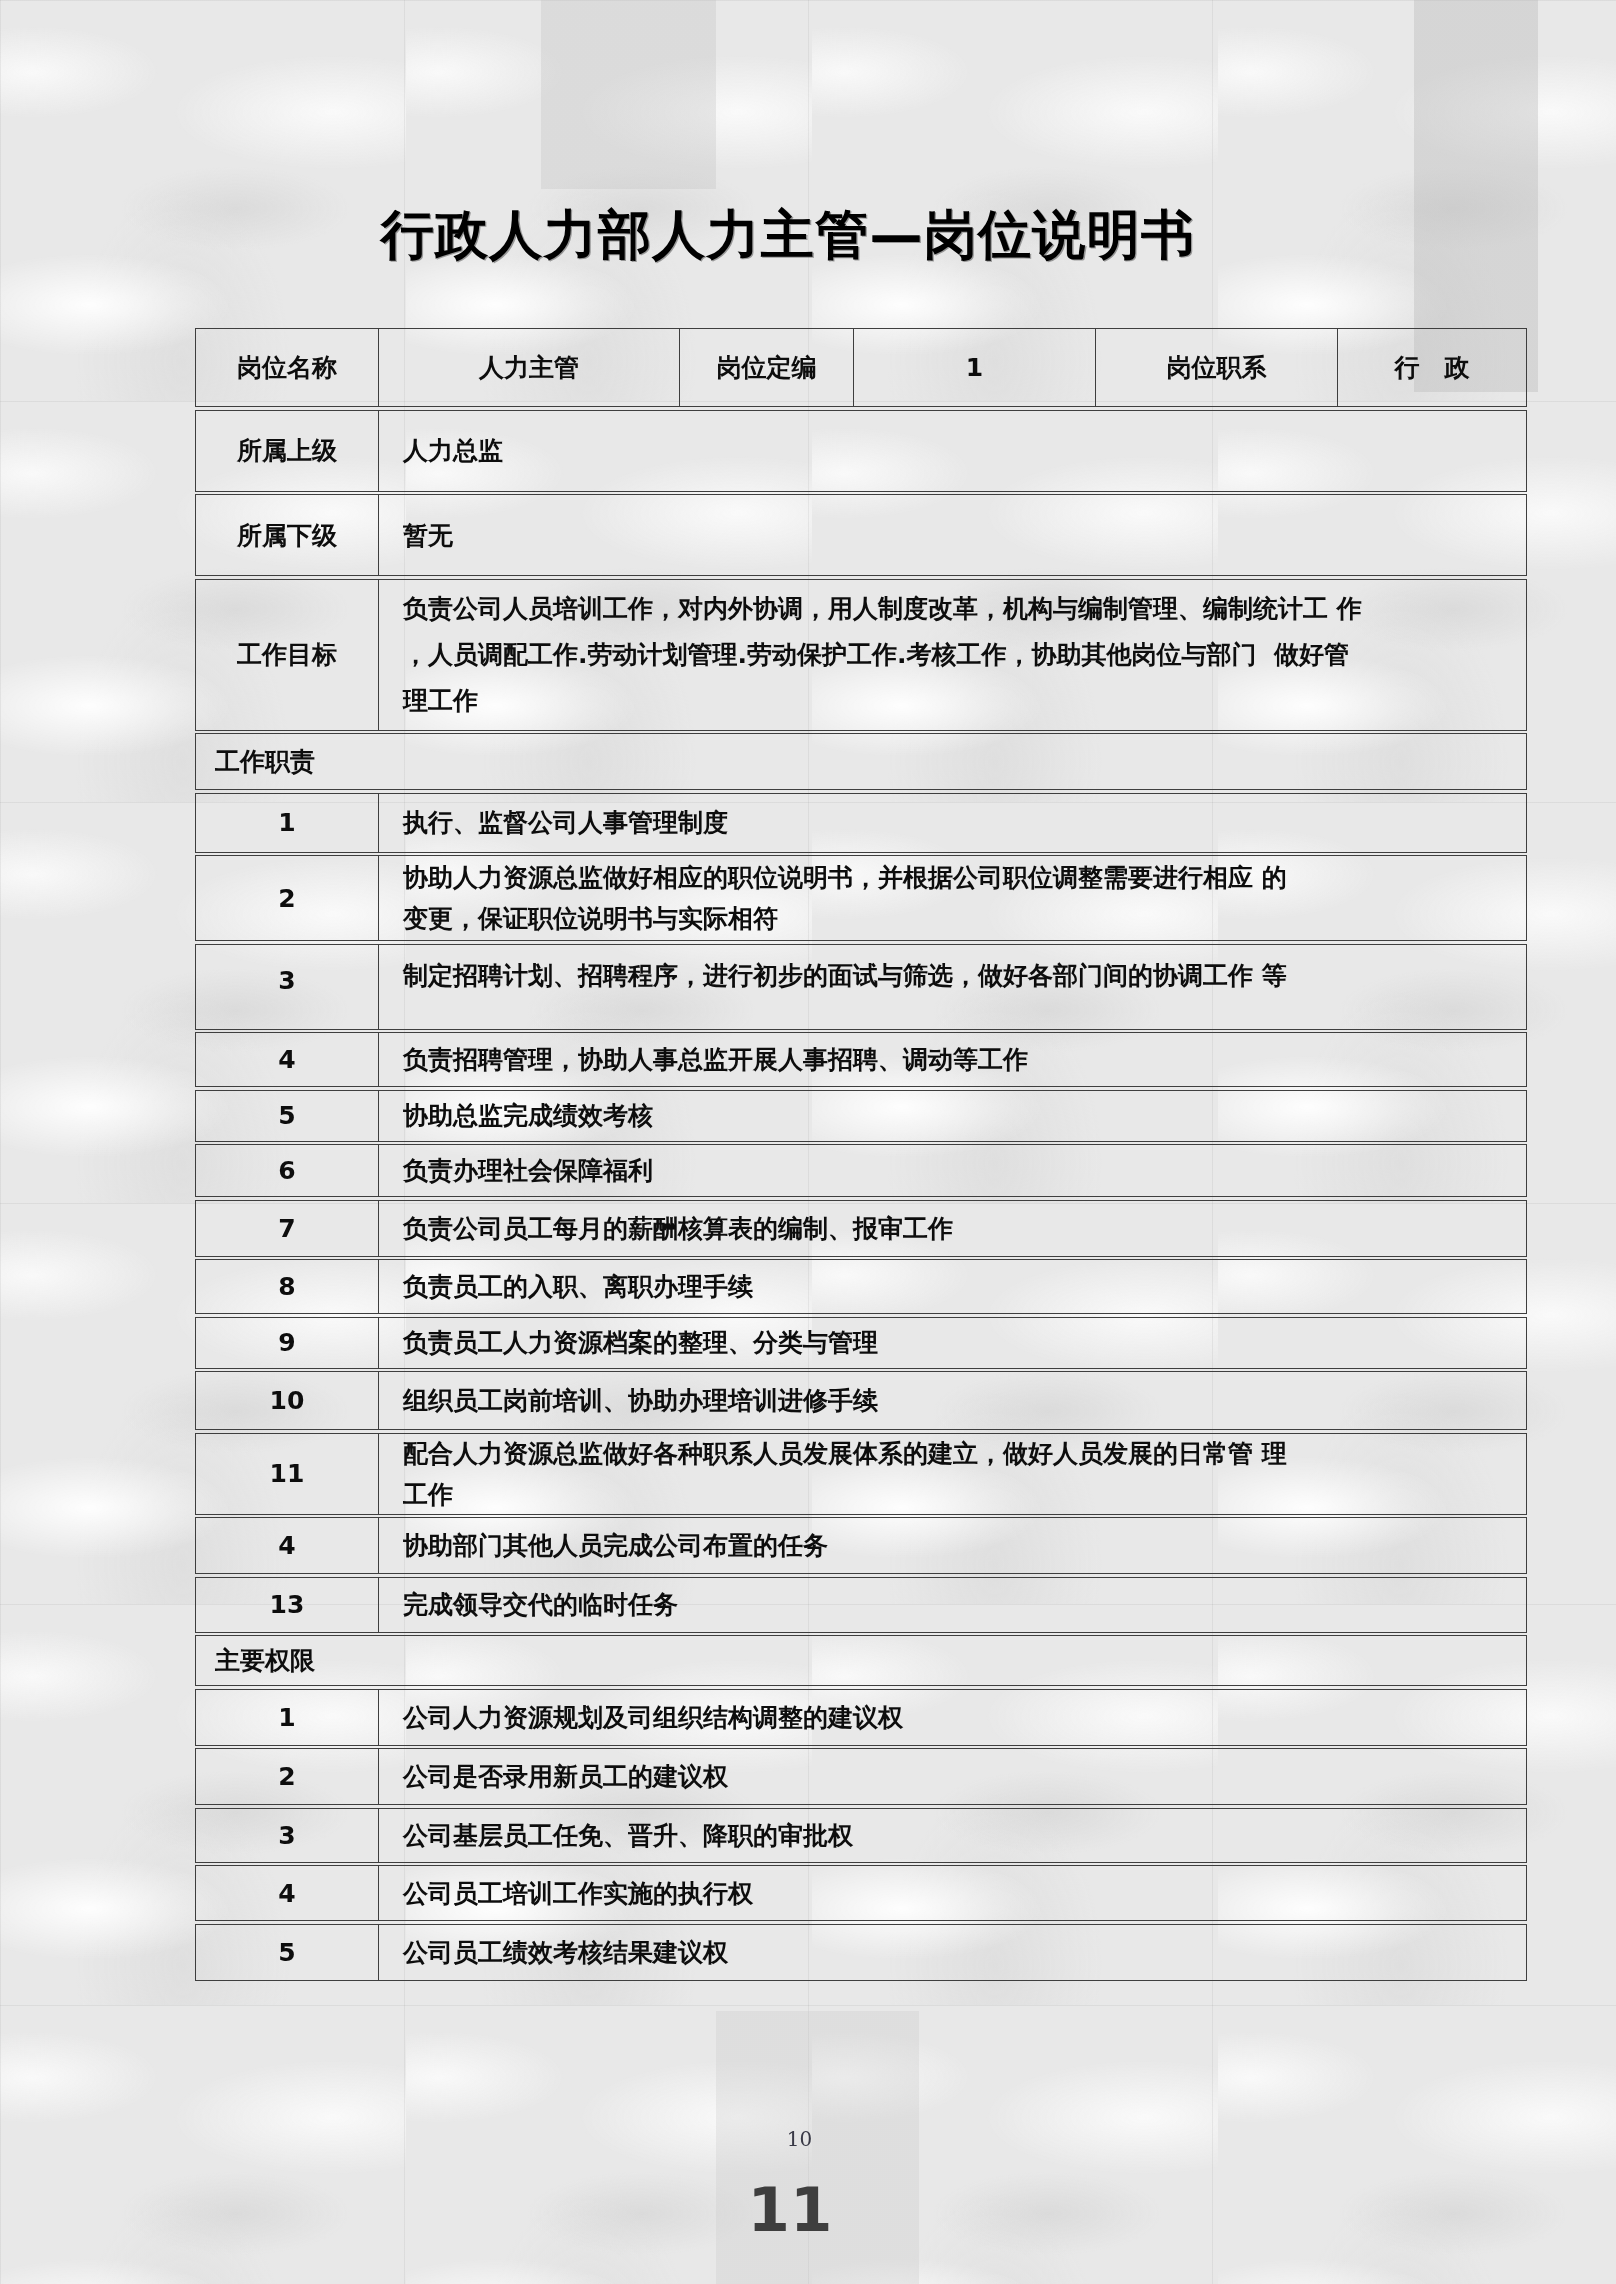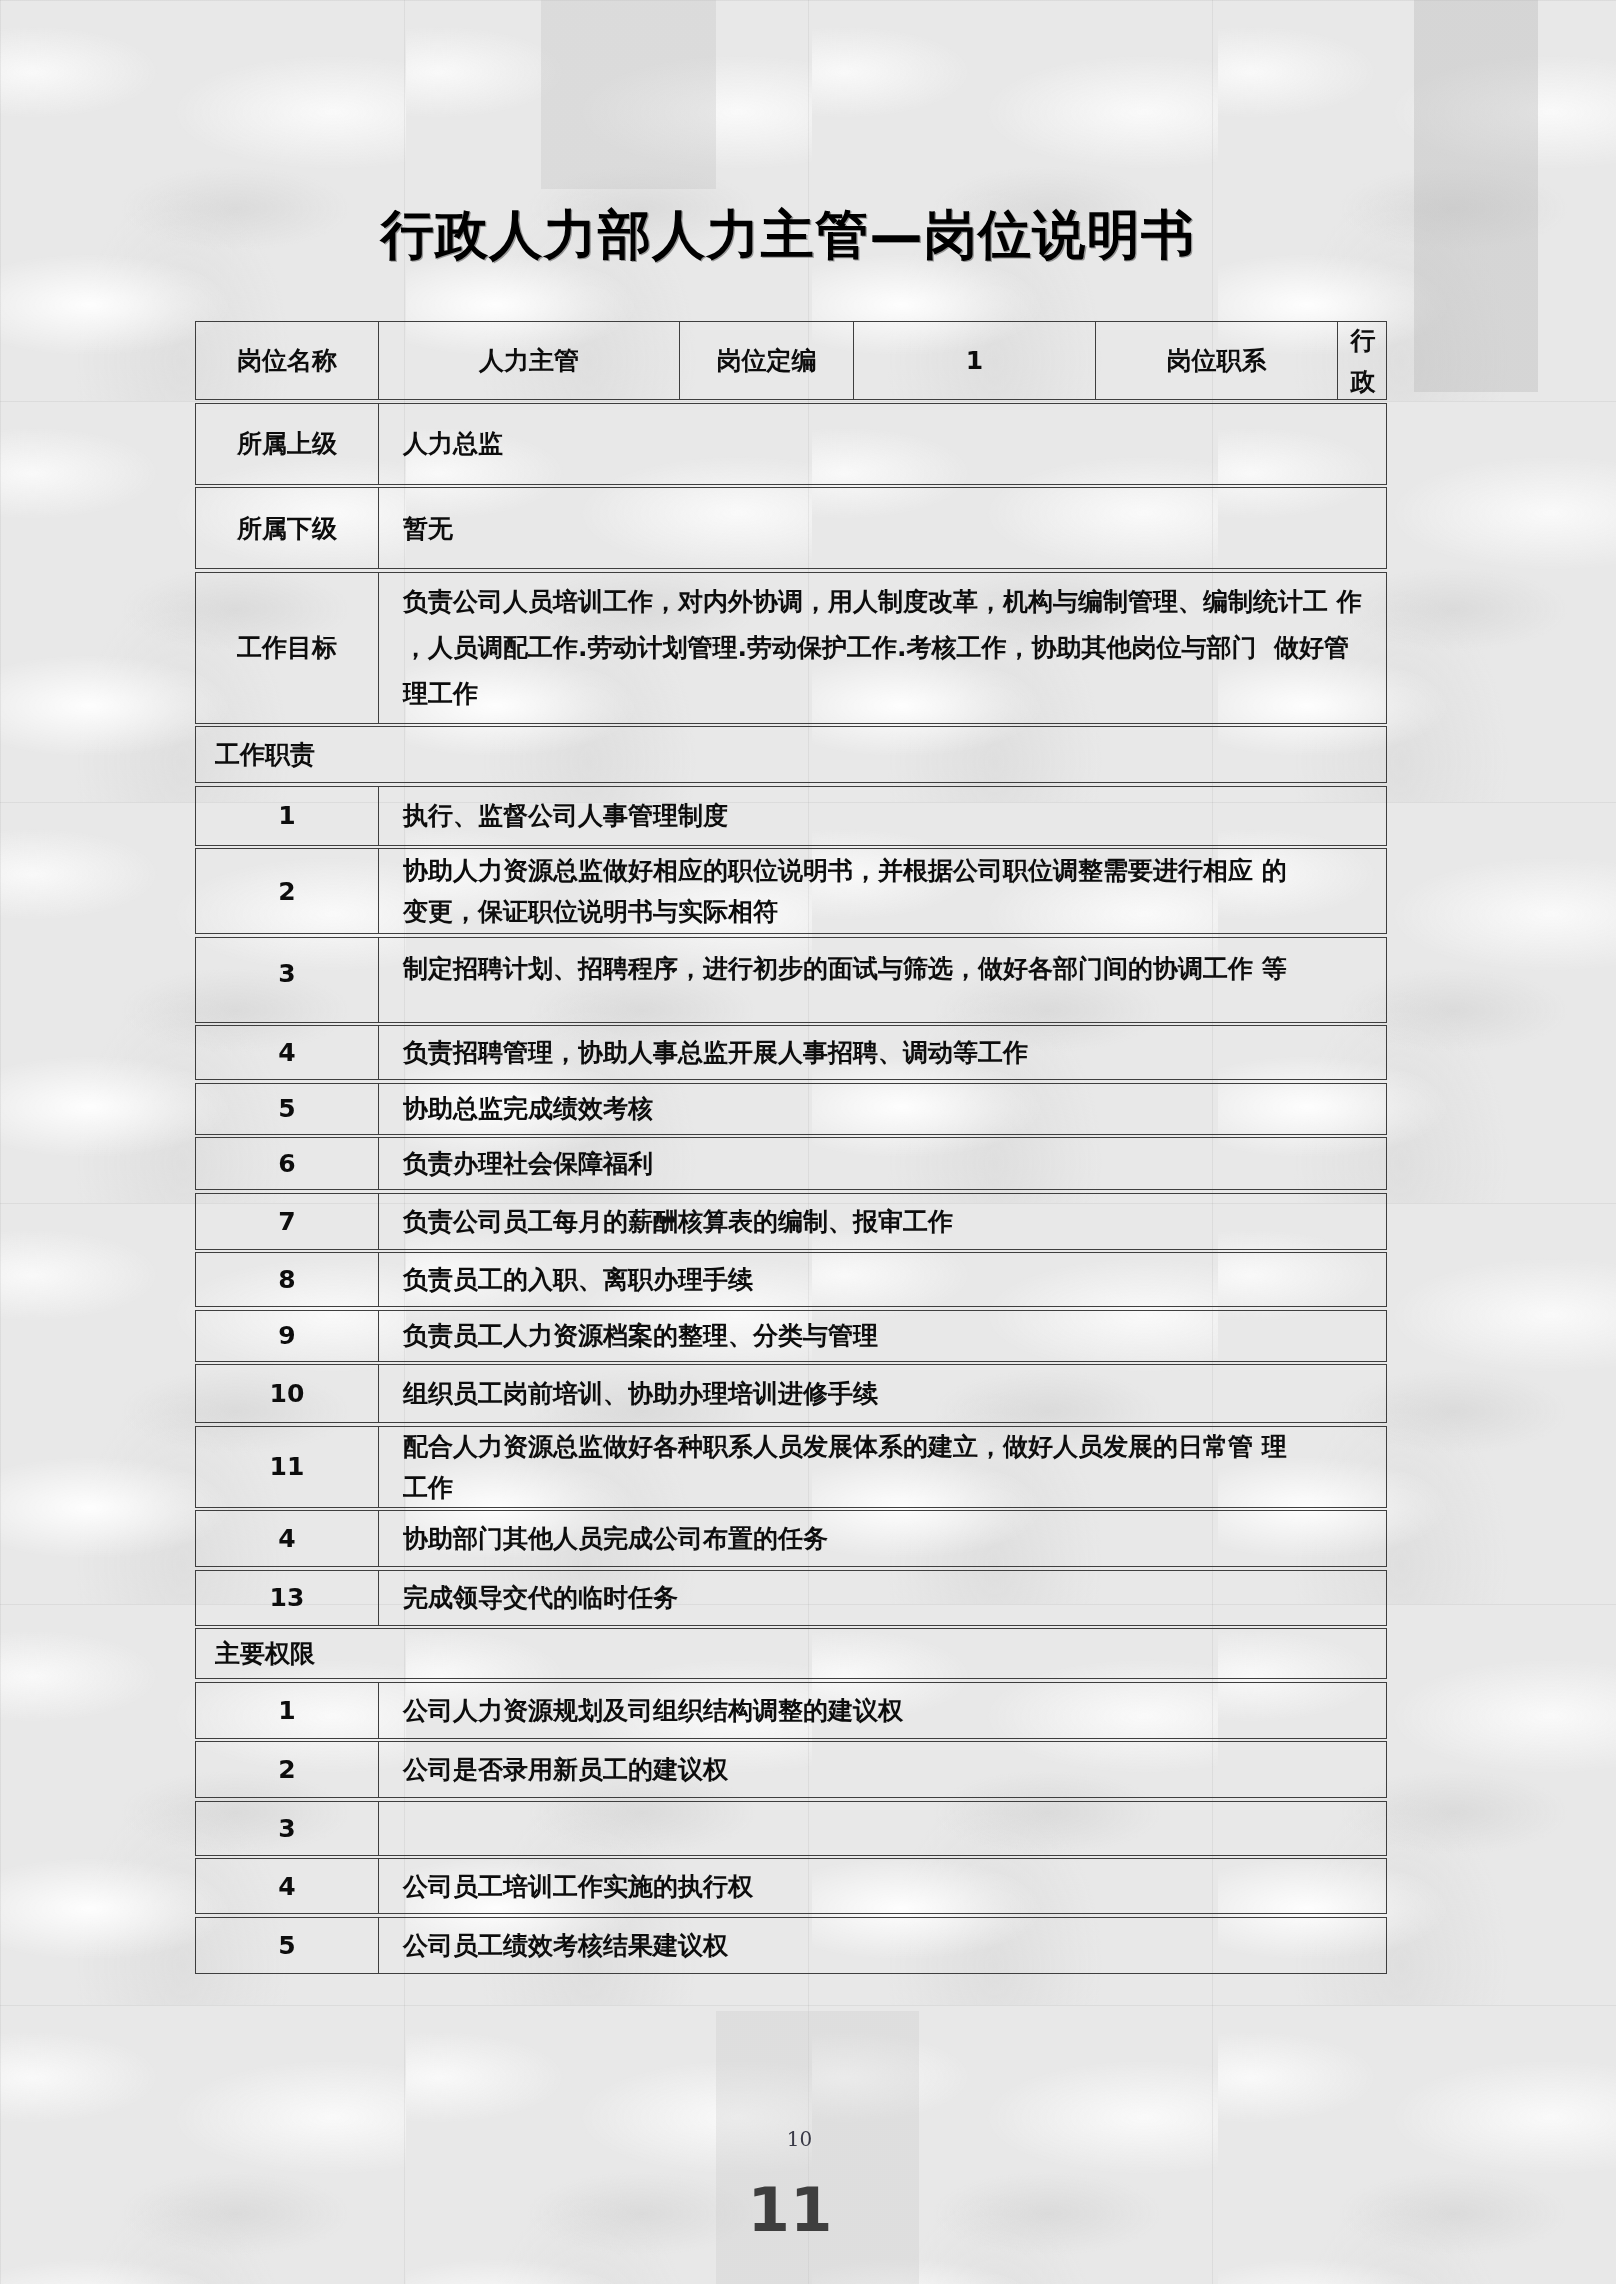--- a/index.html
+++ b/index.html
@@ -45,21 +45,21 @@
   .title-wrap { position: absolute; top: 200px; left: 0; width: 1576px; text-align: center; }
   .doc-title {
     font-size: 53px;
     font-weight: bold;
     letter-spacing: 1.3px;
     color: #000000;
     text-shadow: 1.3px 1.3px 0 rgba(0,0,0,0.35);
   }
 
   
-  .doc-table { position: absolute; left: 195px; top: 321px; width: 1192px; }
+  .doc-table { position: absolute; left: 195px; top: 328px; width: 1332px; }
   .t-row {
     display: flex;
     border: 1.9px solid #3e3e3e;
     margin-bottom: 2.5px;
     align-items: stretch;
   }
   .cell {
     display: flex;
     align-items: center;
     font-size: 25px;
@@ -198,20 +198,21 @@
   <div class="t-row" style="height:57px">
     <div class="cell c-label">1</div>
     <div class="cell c-value">公司人力资源规划及司组织结构调整的建议权</div>
   </div>
   <div class="t-row" style="height:57px">
     <div class="cell c-label">2</div>
     <div class="cell c-value">公司是否录用新员工的建议权</div>
   </div>
   <div class="t-row" style="height:55px">
     <div class="cell c-label">3</div>
+    <div class="cell c-value">公司基层员工任免、晋升、降职的审批权</div>
   </div>
   <div class="t-row" style="height:56px">
     <div class="cell c-label">4</div>
     <div class="cell c-value">公司员工培训工作实施的执行权</div>
   </div>
   <div class="t-row" style="height:57px">
     <div class="cell c-label">5</div>
     <div class="cell c-value">公司员工绩效考核结果建议权</div>
   </div>
 

